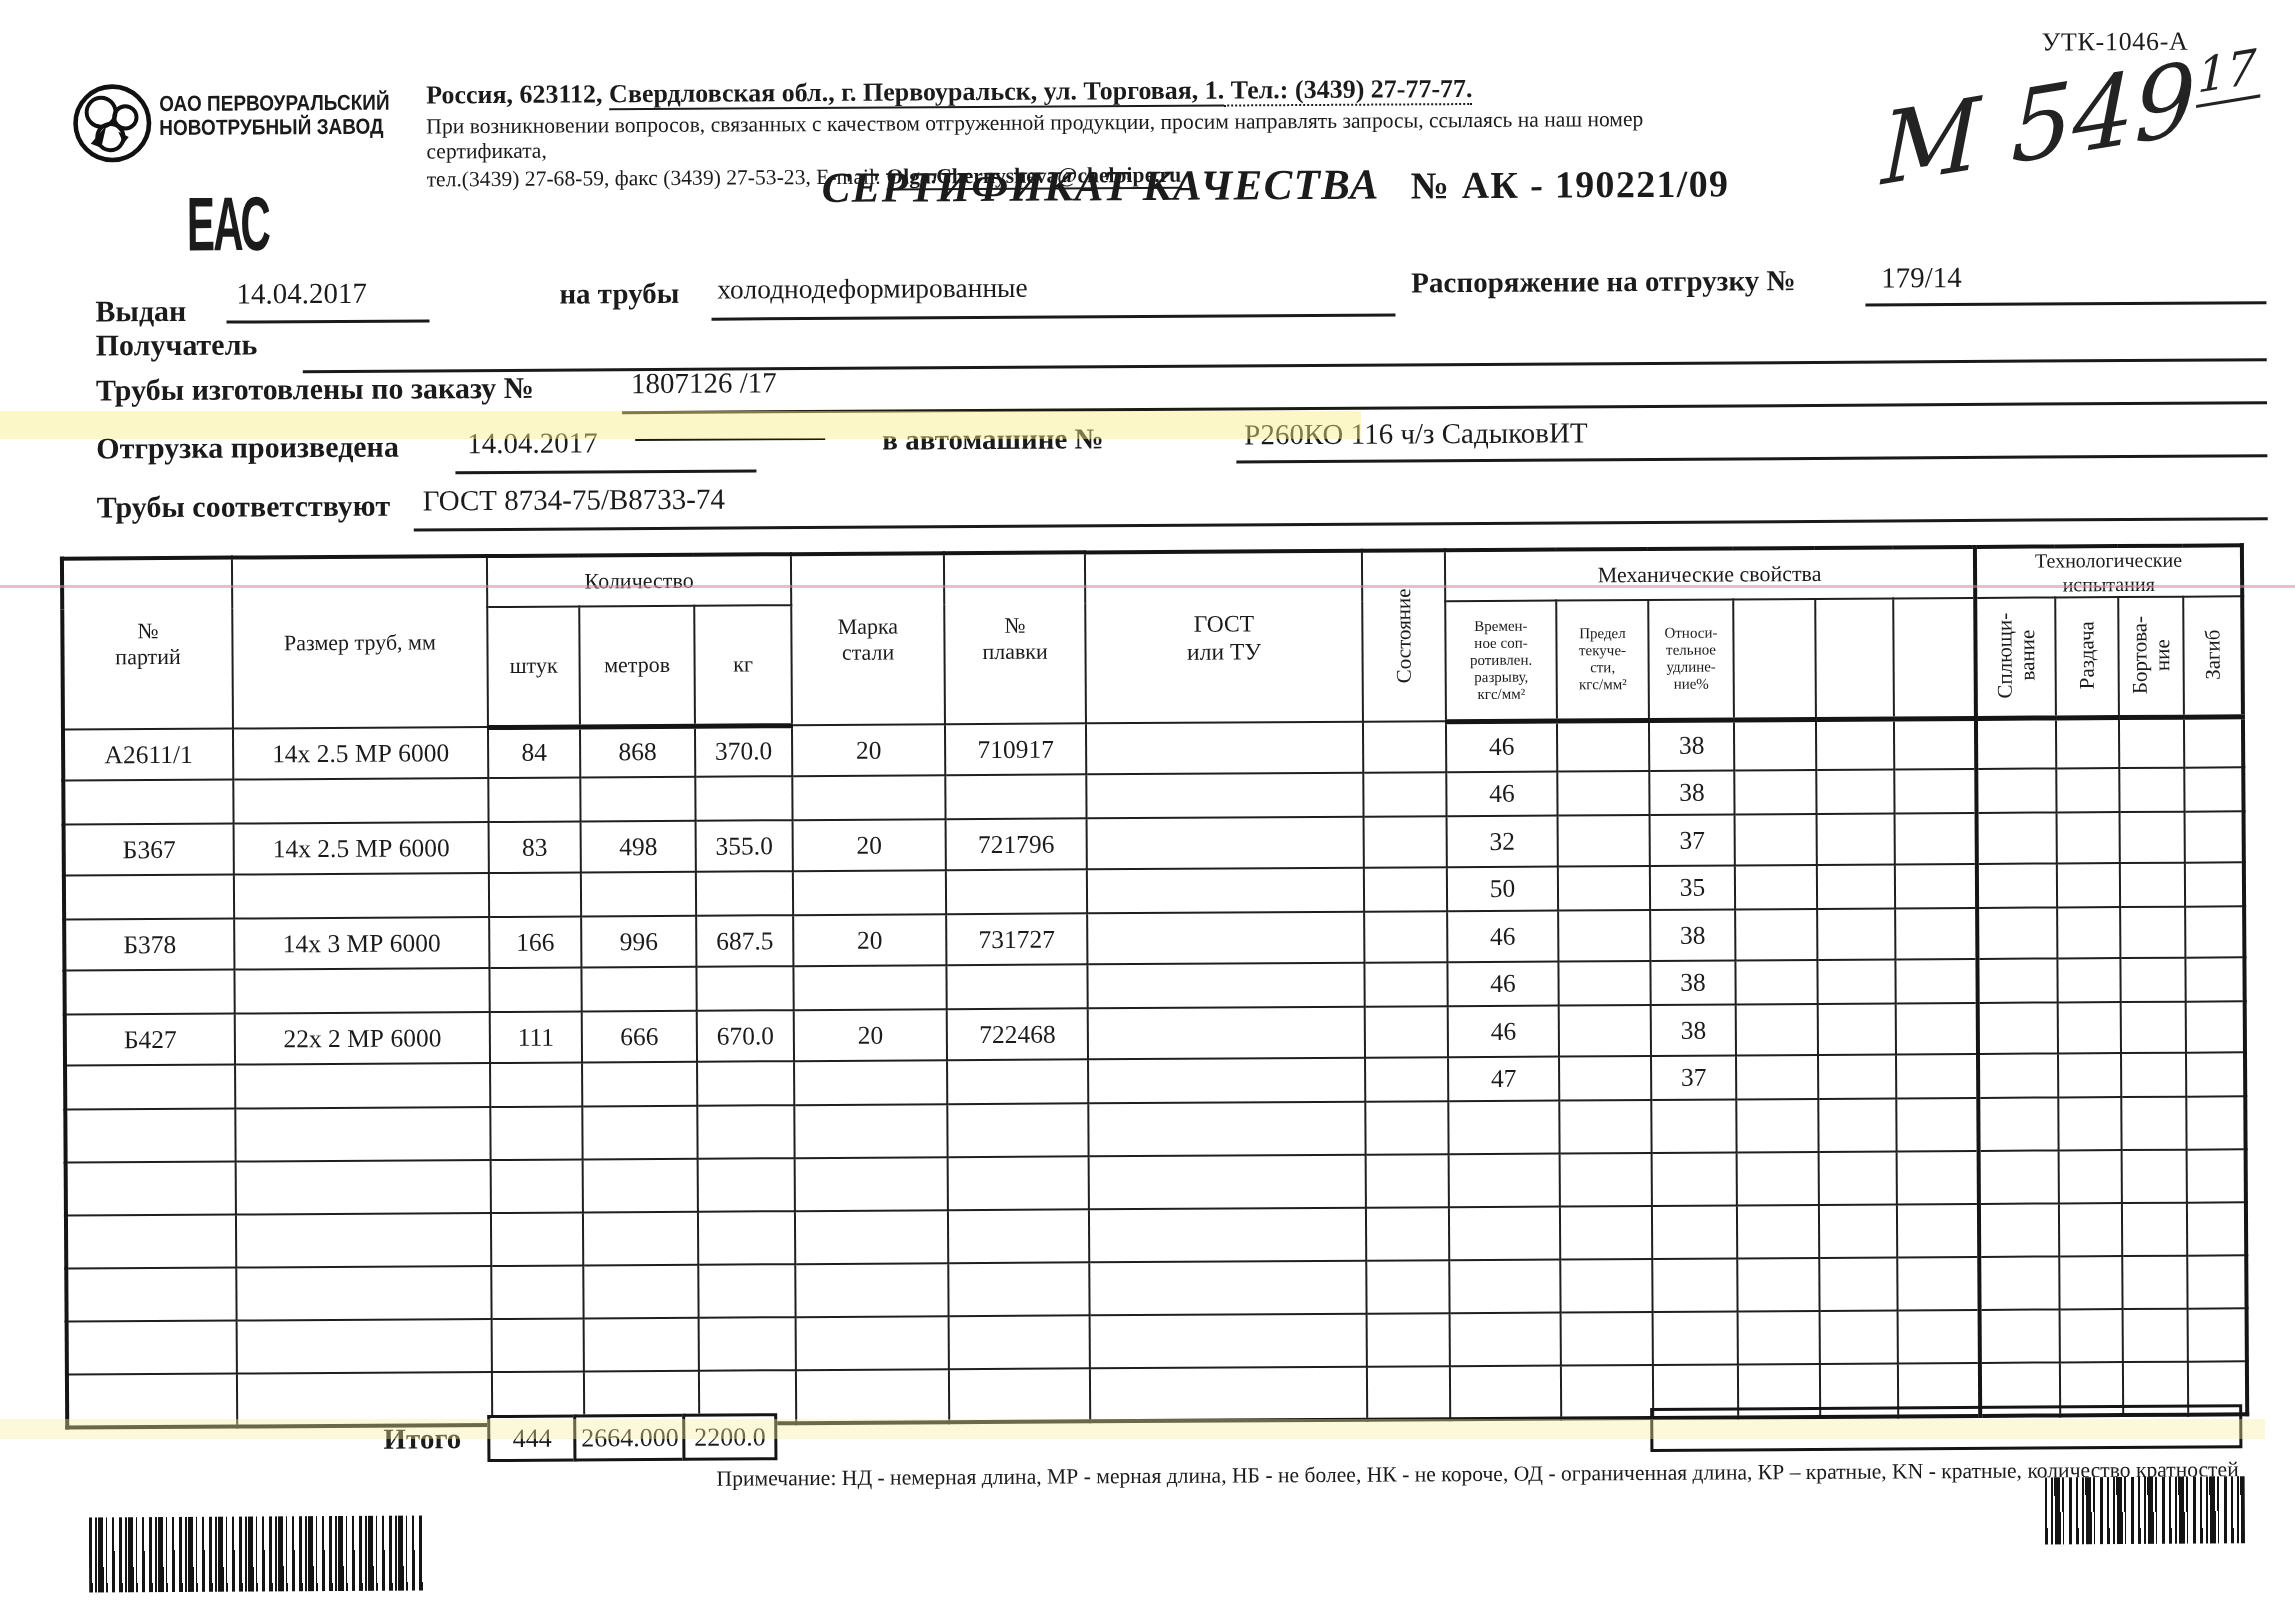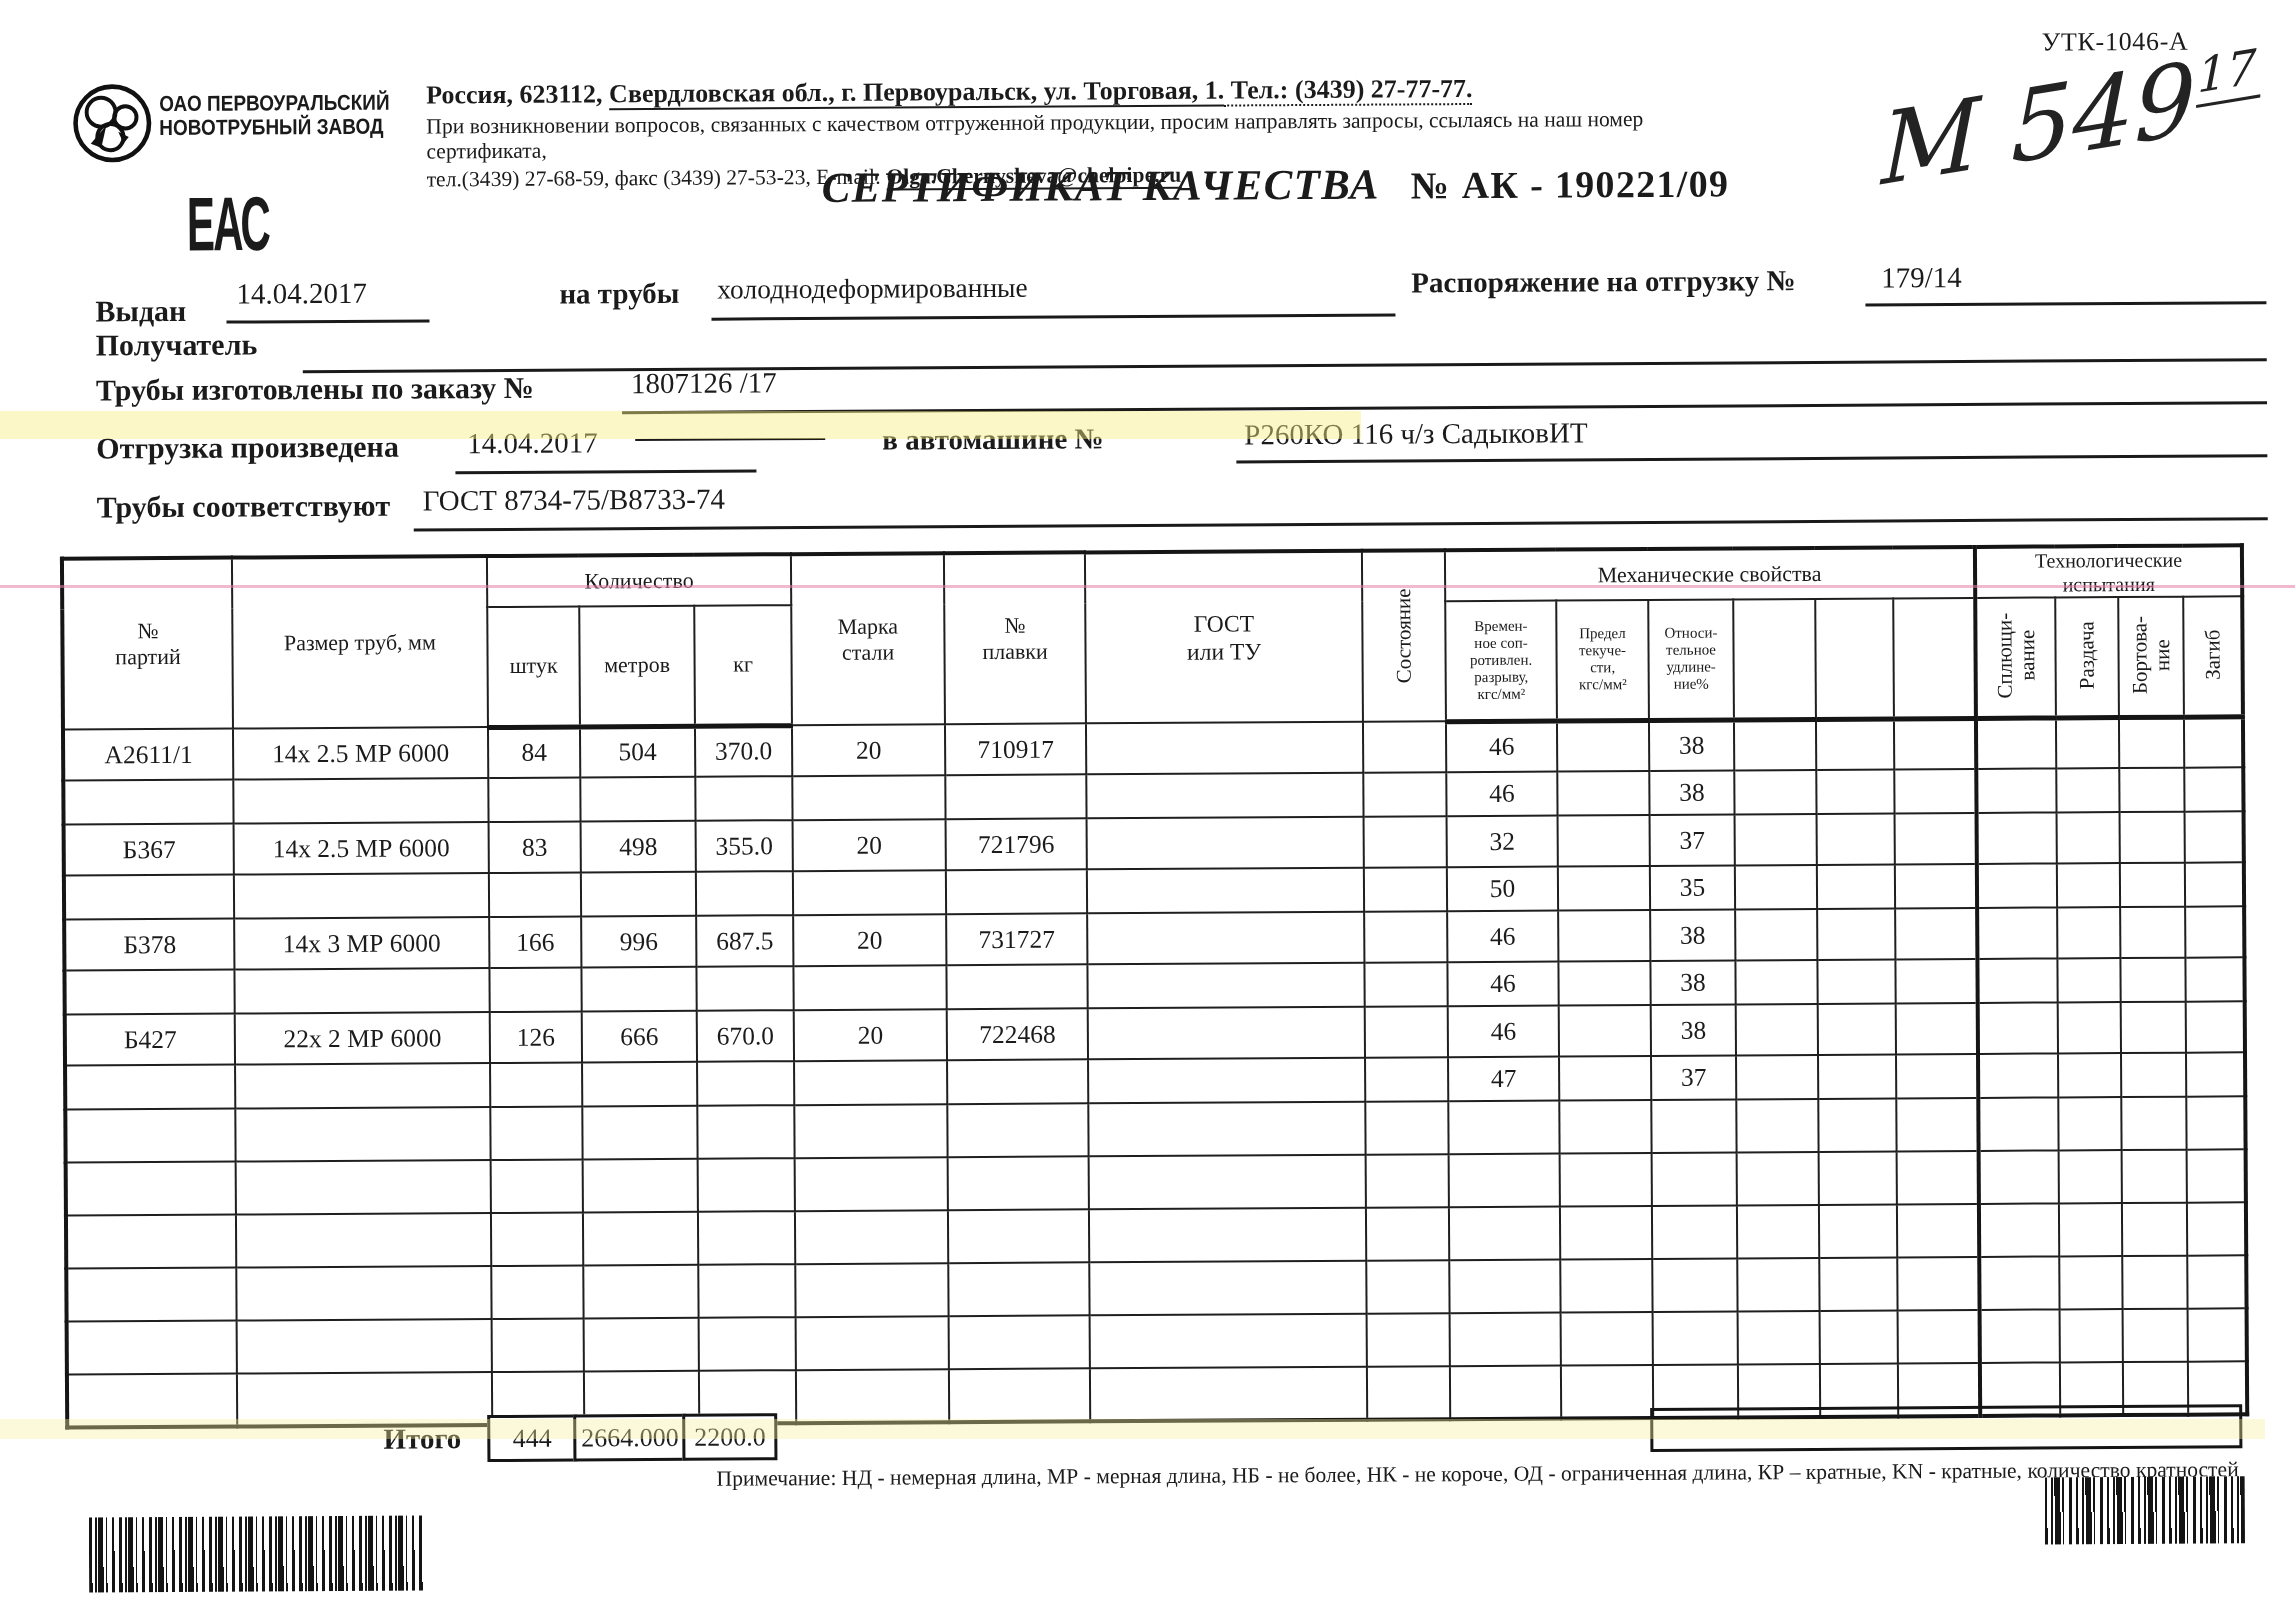--- a/index.html
+++ b/index.html
@@ -197,21 +197,21 @@
         <td><span class="vtext">Раздача</span></td>
         <td><span class="vtext">Бортова-
 ние</span></td>
         <td><span class="vtext">Загиб</span></td>
       </tr>
 
       <tr style="height:51px;">
         <td class="bd">А2611/1</td>
         <td class="bd">14х 2.5 МР 6000</td>
         <td class="bd">84</td>
-        <td class="bd">504</td>
+        <td class="bd">868</td>
         <td class="bd">370.0</td>
         <td class="bd">20</td>
         <td class="bd">710917</td>
         <td></td>
             <td></td>
         <td class="bd">46</td>
         <td></td>
         <td class="bd">38</td>
         <td></td>
             <td></td>
@@ -325,21 +325,21 @@
             <td></td>
         <td class="thickL"></td>
             <td></td>
             <td></td>
             <td></td>
       </tr>
 
       <tr style="height:51px;">
         <td class="bd">Б427</td>
         <td class="bd">22х 2 МР 6000</td>
-        <td class="bd">126</td>
+        <td class="bd">111</td>
         <td class="bd">666</td>
         <td class="bd">670.0</td>
         <td class="bd">20</td>
         <td class="bd">722468</td>
         <td></td>
             <td></td>
         <td class="bd">46</td>
         <td></td>
         <td class="bd">38</td>
         <td></td>

